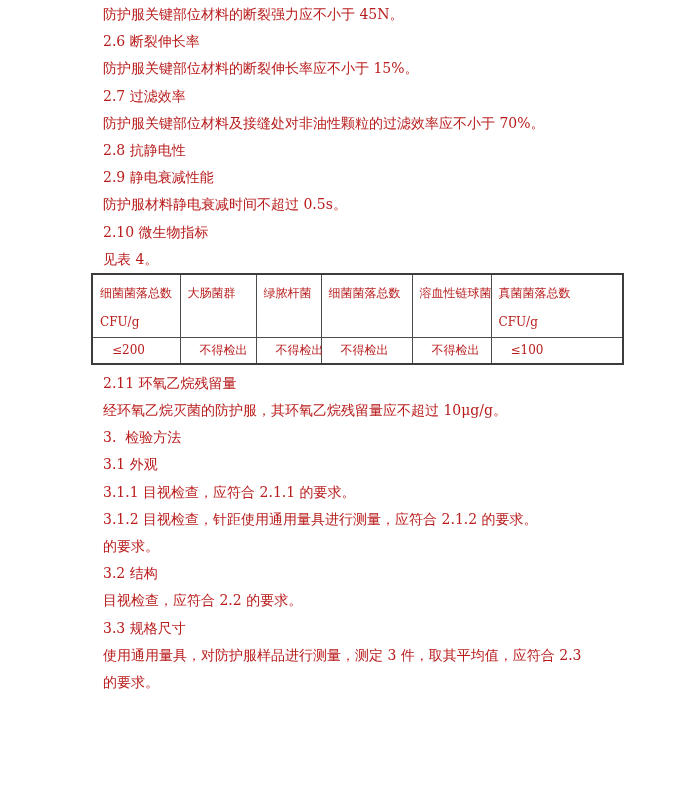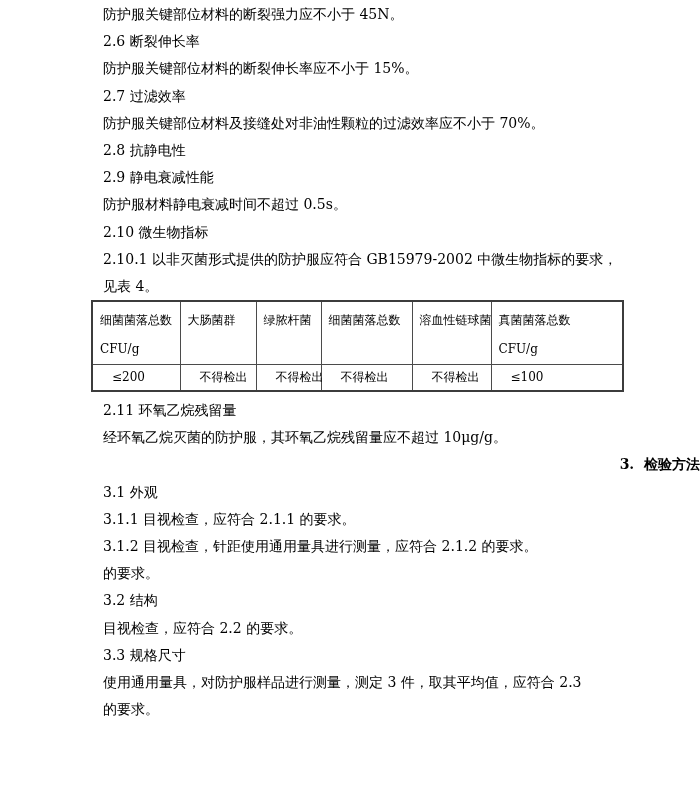--- a/index.html
+++ b/index.html
@@ -3,32 +3,32 @@
 <meta charset="utf-8">
 <style>
   html, body { margin: 0; padding: 0; }
   .page {
     position: relative;
     width: 700px;
     height: 793px;
     background: #ffffff;
     overflow: hidden;
     font-family: "DejaVu Serif", "Liberation Serif", serif;
-    color: #000000;
+    color: #b91c1c;
   }
   .content {
     padding: 1px 0 0 103px;
   }
   .line {
     height: 27.2px;
     line-height: 27.2px;
     font-size: 14px;
     white-space: pre;
   }
-  .line.bold { font-weight: bold; text-align: right; }
+  .line.bold { font-weight: normal; }
   table.micro {
     border-collapse: collapse;
     table-layout: fixed;
     width: 531px;
     margin: 0 0 5px -12px;
     border: 2px solid #3c3c3c;
   }
   table.micro td {
     border: 1px solid #4b4b4b;
     font-size: 12px;
@@ -56,21 +56,20 @@
 
     <div class="line">防护服关键部位材料的断裂强力应不小于 45N。</div>
     <div class="line">2.6 断裂伸长率</div>
     <div class="line">防护服关键部位材料的断裂伸长率应不小于 15%。</div>
     <div class="line">2.7 过滤效率</div>
     <div class="line">防护服关键部位材料及接缝处对非油性颗粒的过滤效率应不小于 70%。</div>
     <div class="line">2.8 抗静电性</div>
     <div class="line">2.9 静电衰减性能</div>
     <div class="line">防护服材料静电衰减时间不超过 0.5s。</div>
     <div class="line">2.10 微生物指标</div>
-    <div class="line">2.10.1 以非灭菌形式提供的防护服应符合 GB15979-2002 中微生物指标的要求，</div>
     <div class="line">见表 4。</div>
 
     <table class="micro">
       <colgroup>
         <col style="width:88px">
           <col style="width:76px">
           <col style="width:65px">
         <col style="width:91px">
           <col style="width:79px">
           <col style="width:132px">

